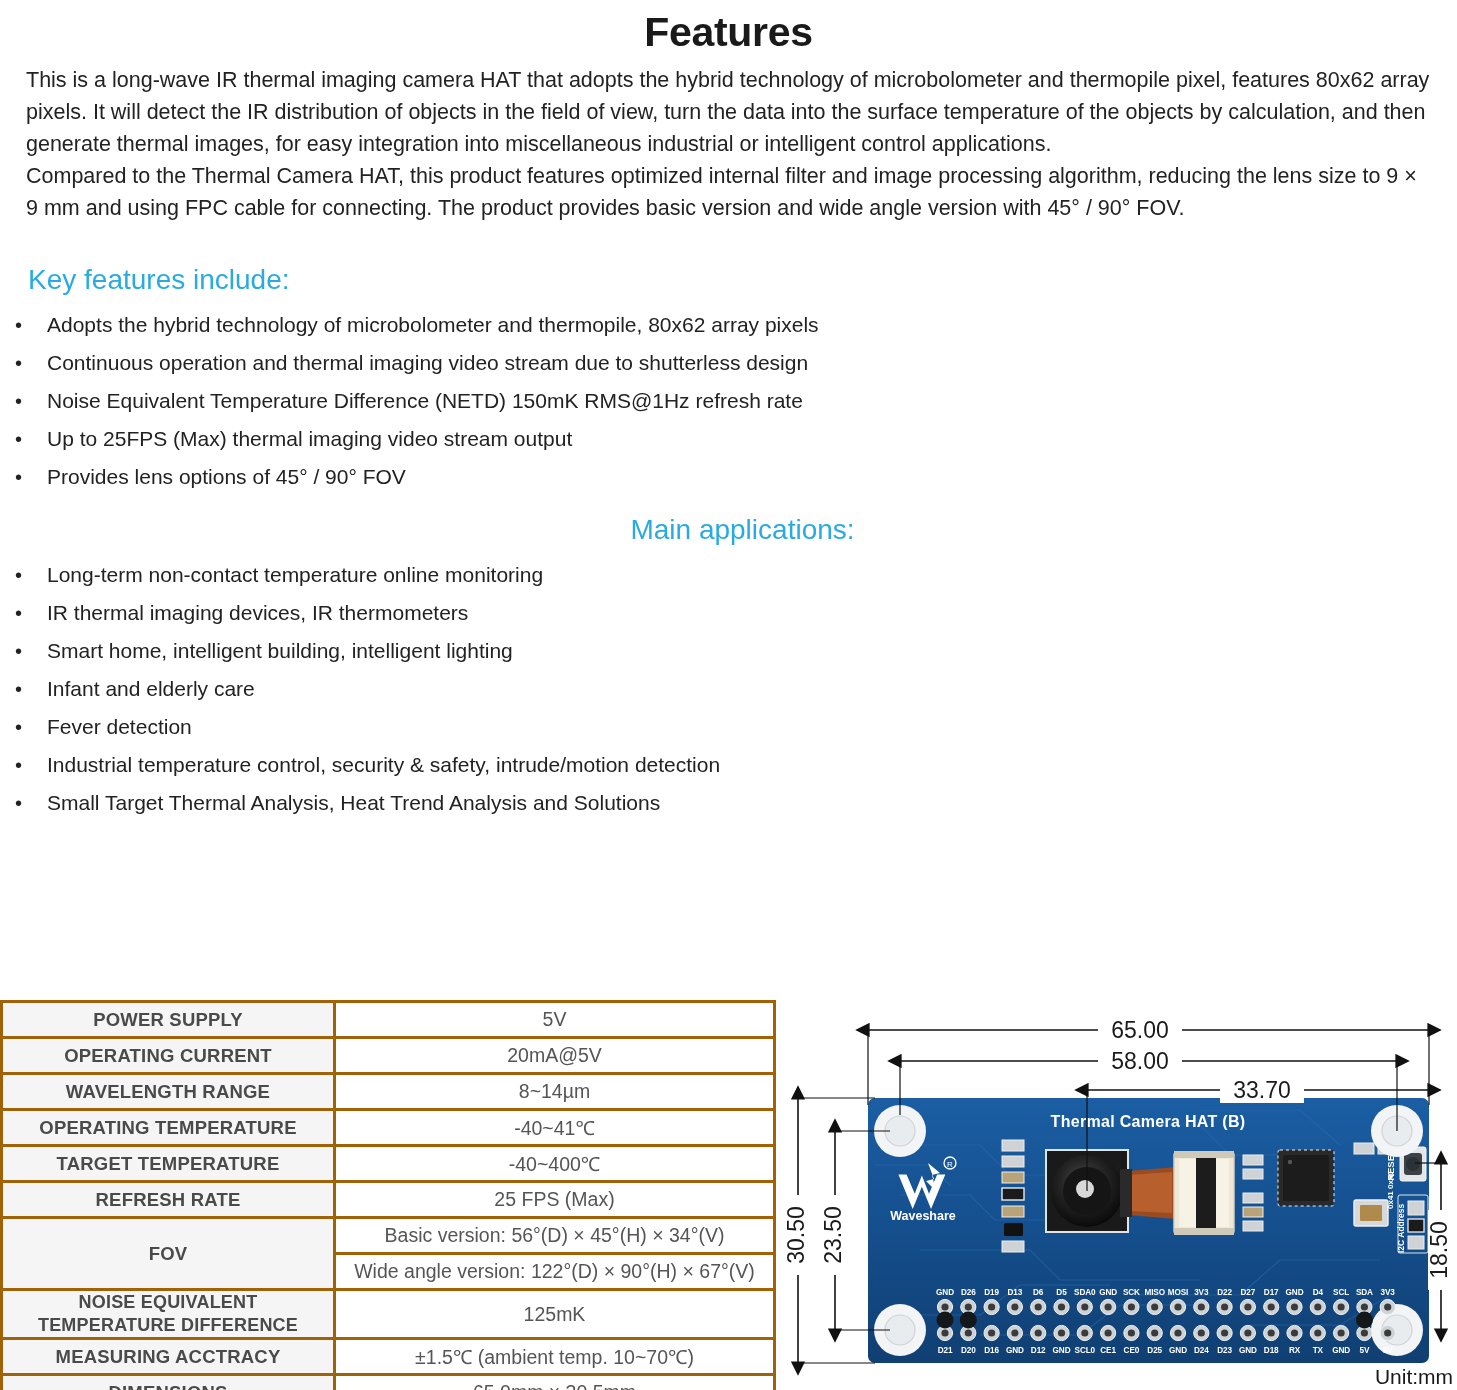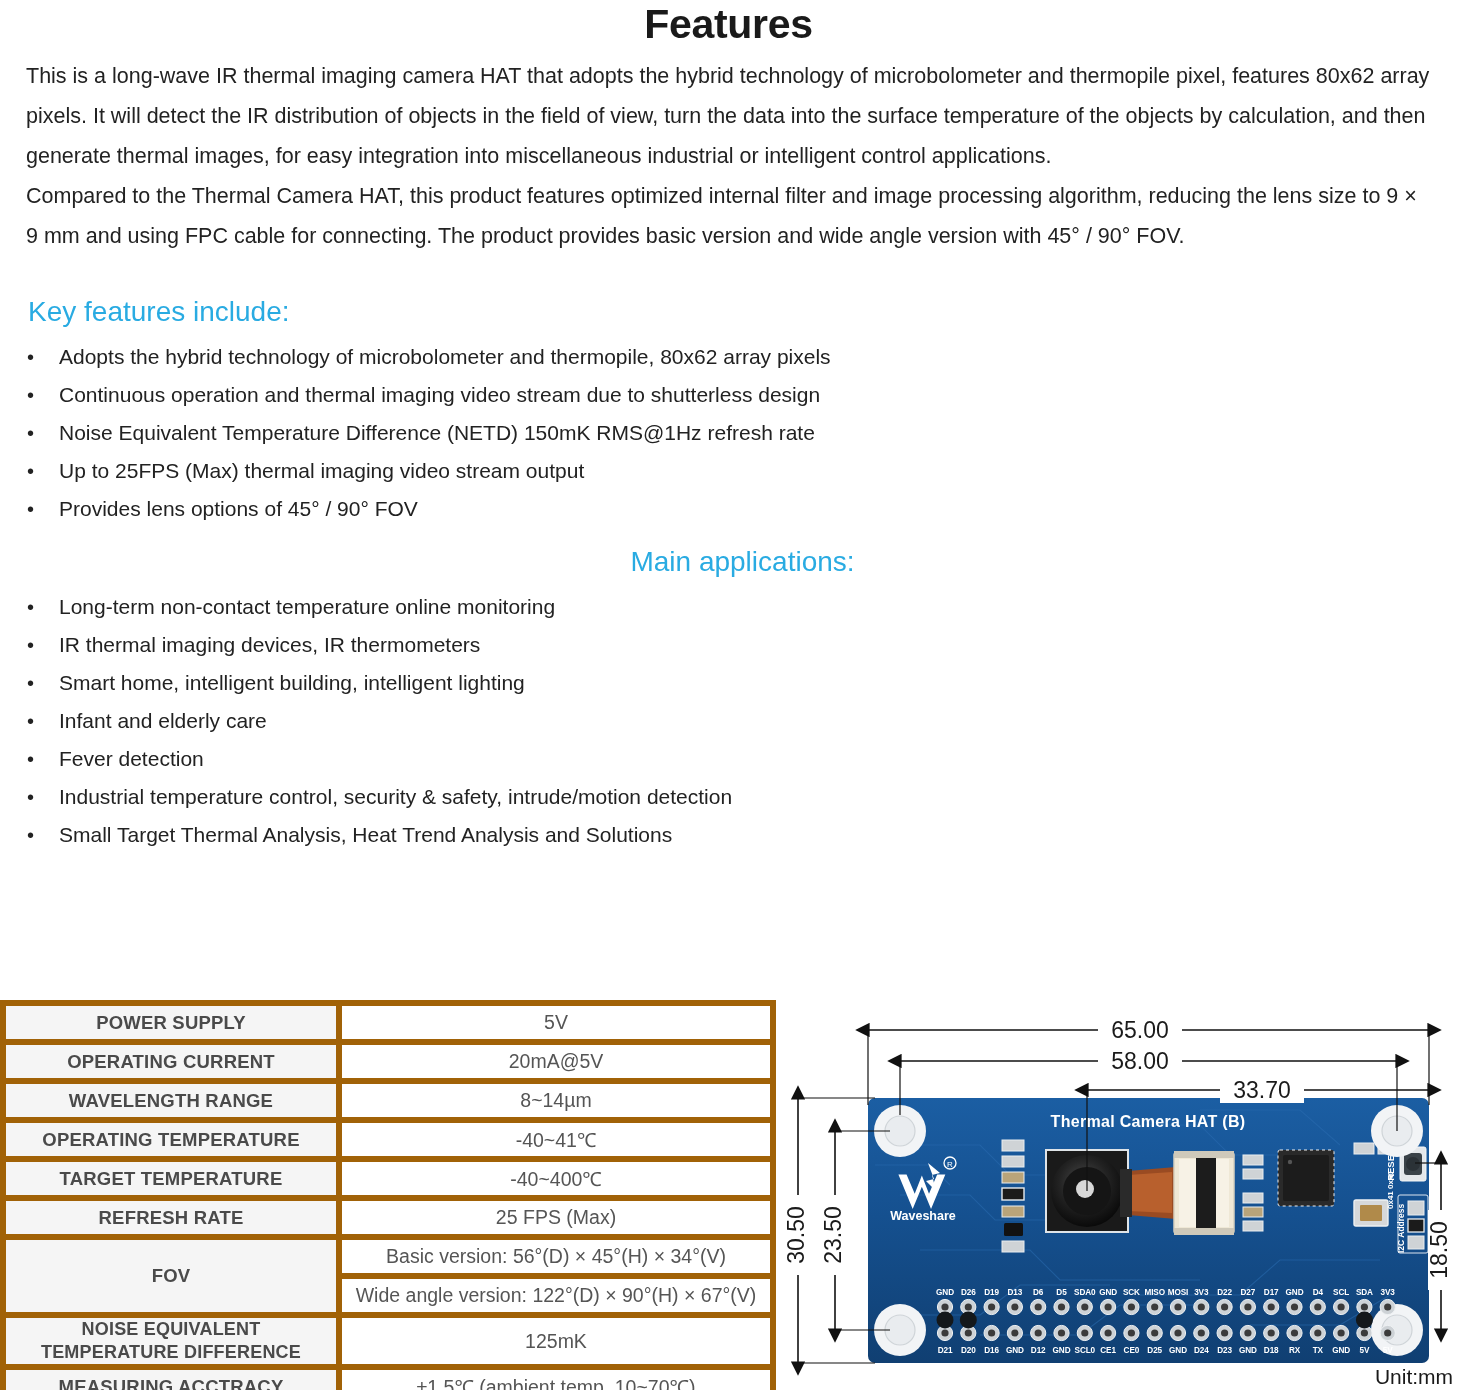--- a/index.html
+++ b/index.html
@@ -16,50 +16,50 @@
     overflow: hidden;
   }
 
   
   .page-title {
     text-align: center;
     font-size: 41px;
     font-weight: bold;
     color: #1a1a1a;
     letter-spacing: -0.3px;
-    margin: 0;
+    margin: 8px;
     padding-top: 0;
     line-height: 48px;
   }
 
   
   .intro {
     margin: 8px 26px 0 26px;
     font-size: 21.5px;
-    line-height: 40px;
+    line-height: 32px;
     color: #222;
   }
   .intro p { margin: 0; }
 
   
   .section-heading {
     margin: 0 0 0 28px;
     font-size: 28px;
     font-weight: normal;
     color: #29abe2;
     line-height: 40px;
   }
   #key-features-heading { padding-top: 36px; }
   #main-apps-heading { padding-top: 14px; text-align: center; }
 
   
   ul.bullets {
     list-style: none;
     margin: 6px 0 0 0;
-    padding: 0 0 0 27px;
+    padding: 0 0 0 15px;
   }
   ul.bullets li {
     position: relative;
     font-size: 21px;
     line-height: 38px;
     color: #222;
     padding-left: 32px;
   }
   ul.bullets li::before {
     content: "\2022";
@@ -82,21 +82,21 @@
   
   .spec-table {
     position: absolute;
     left: 0;
     top: 5px;
     width: 776px;
     border-collapse: collapse;
     table-layout: fixed;
   }
   .spec-table td {
-    border: 6px solid #a16207;
+    border: 3px solid #a16207;
     padding: 0;
     height: 33px;
   }
   .spec-table td.k {
     width: 330px;
     background: #f5f5f5;
     text-align: center;
     font-size: 18.5px;
     font-weight: bold;
     color: #4a4a4a;

